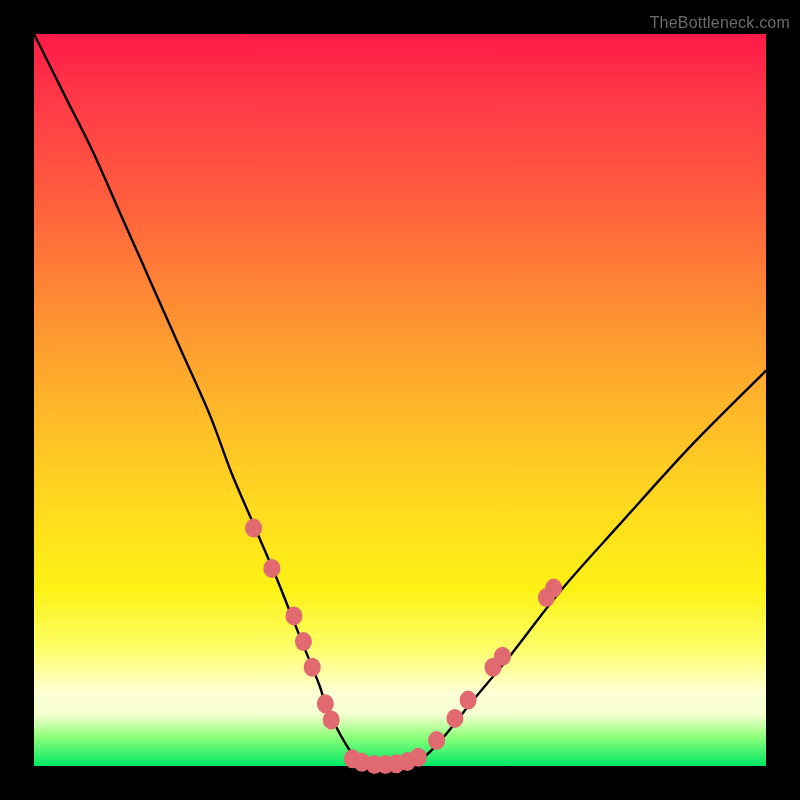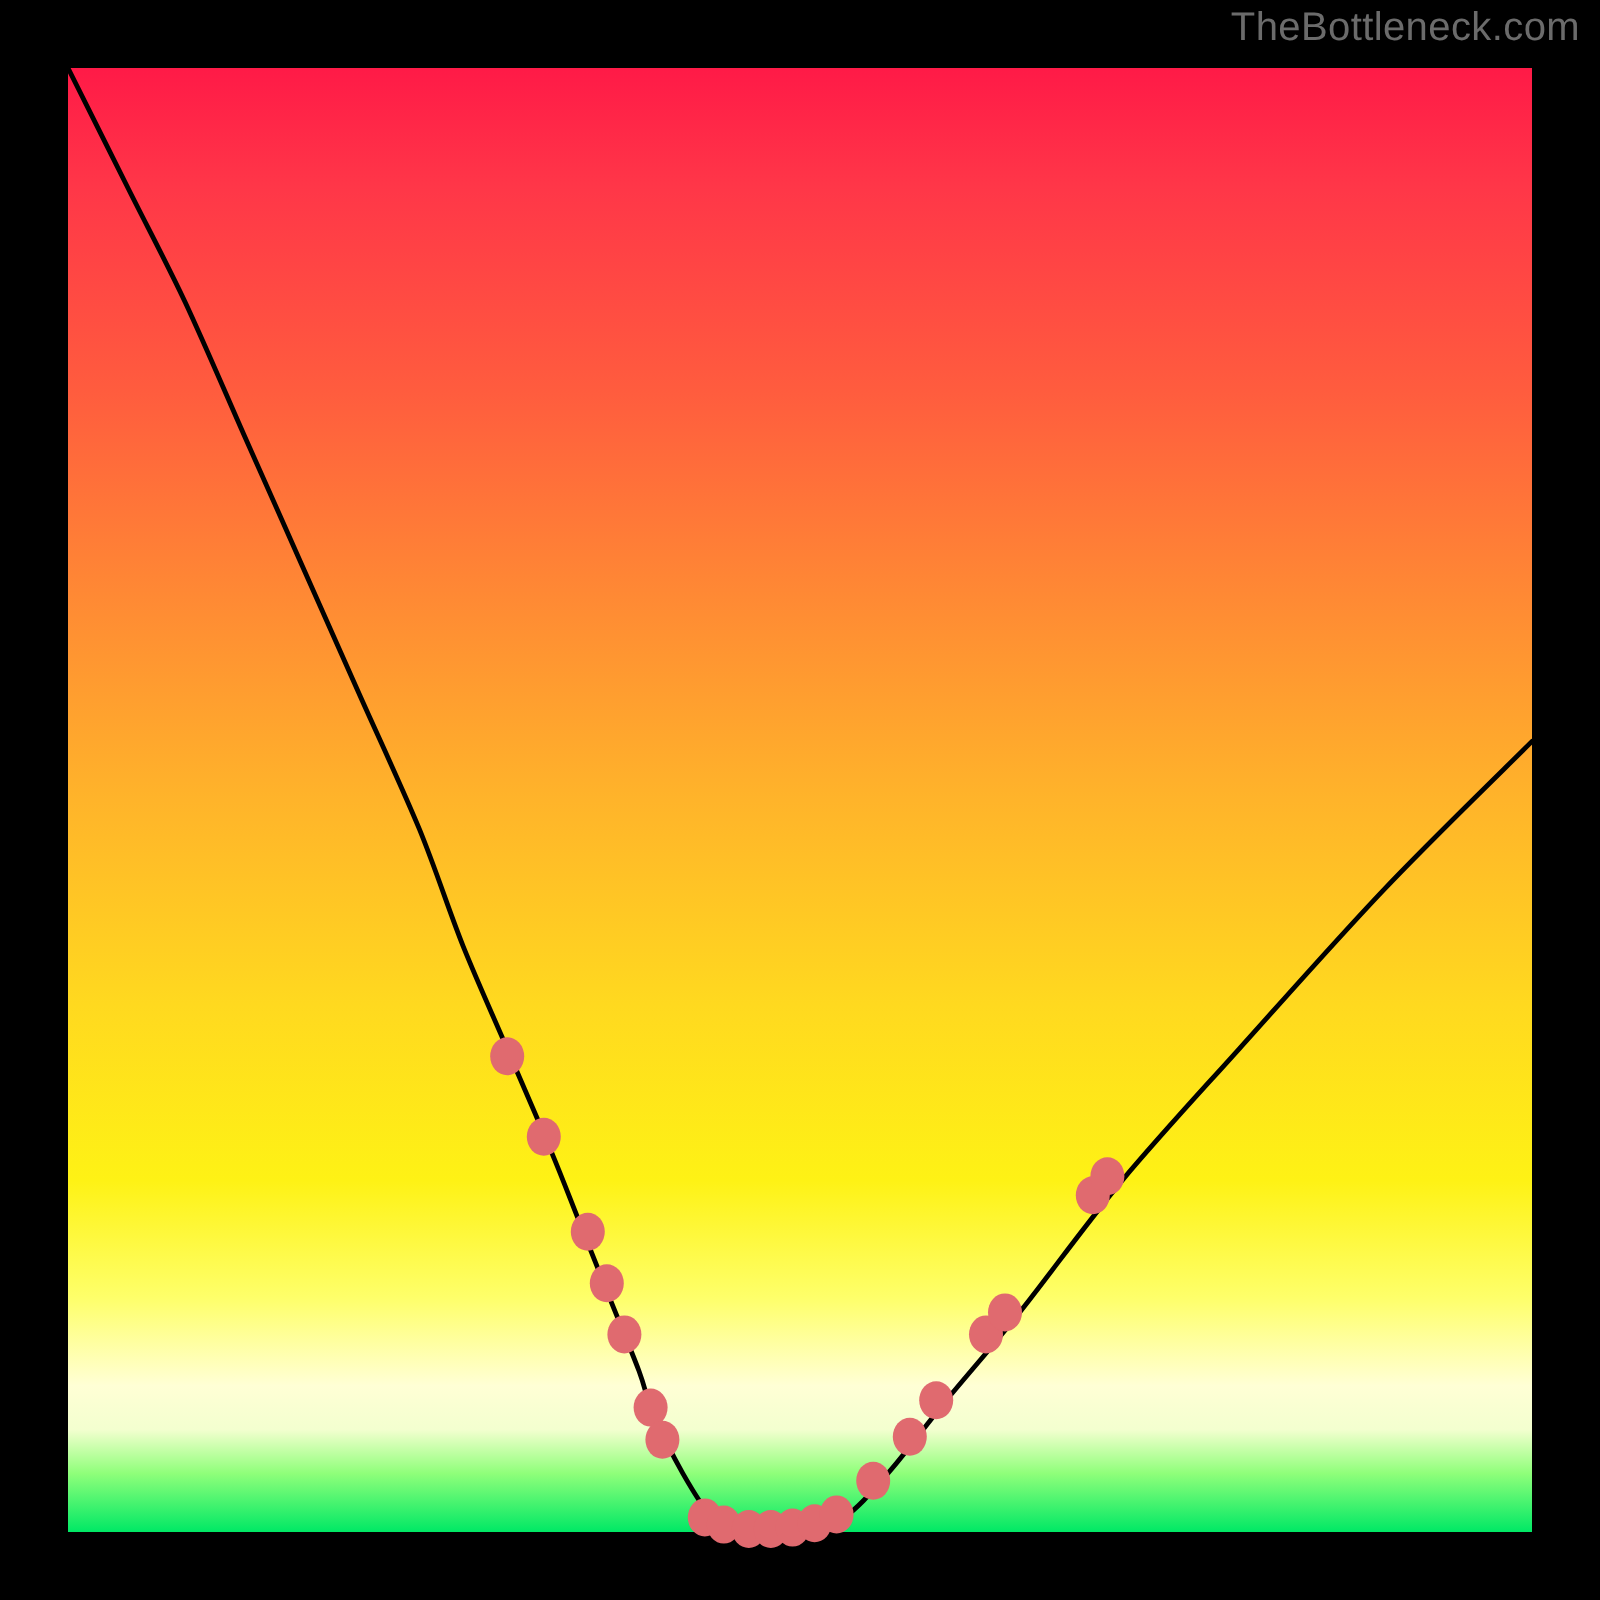--- a/index.html
+++ b/index.html
@@ -35,24 +35,24 @@
       #fef215 76%,
       #feff6a 84%,
       #ffffd5 90%,
       #f3ffcf 93%,
       #8fff7a 96%,
       #00e865 100%
     );
   }
   .watermark {
     position: absolute;
-    top: 3px;
+    top: 14px;
     right: 10px;
     color: #6b6b6b;
-    font-size: 20px;
+    font-size: 16px;
     font-weight: 500;
     letter-spacing: 0.2px;
     user-select: none;
   }
   svg.curve-layer {
     position: absolute;
     left: 0;
     top: 0;
     width: 732px;
     height: 732px;

